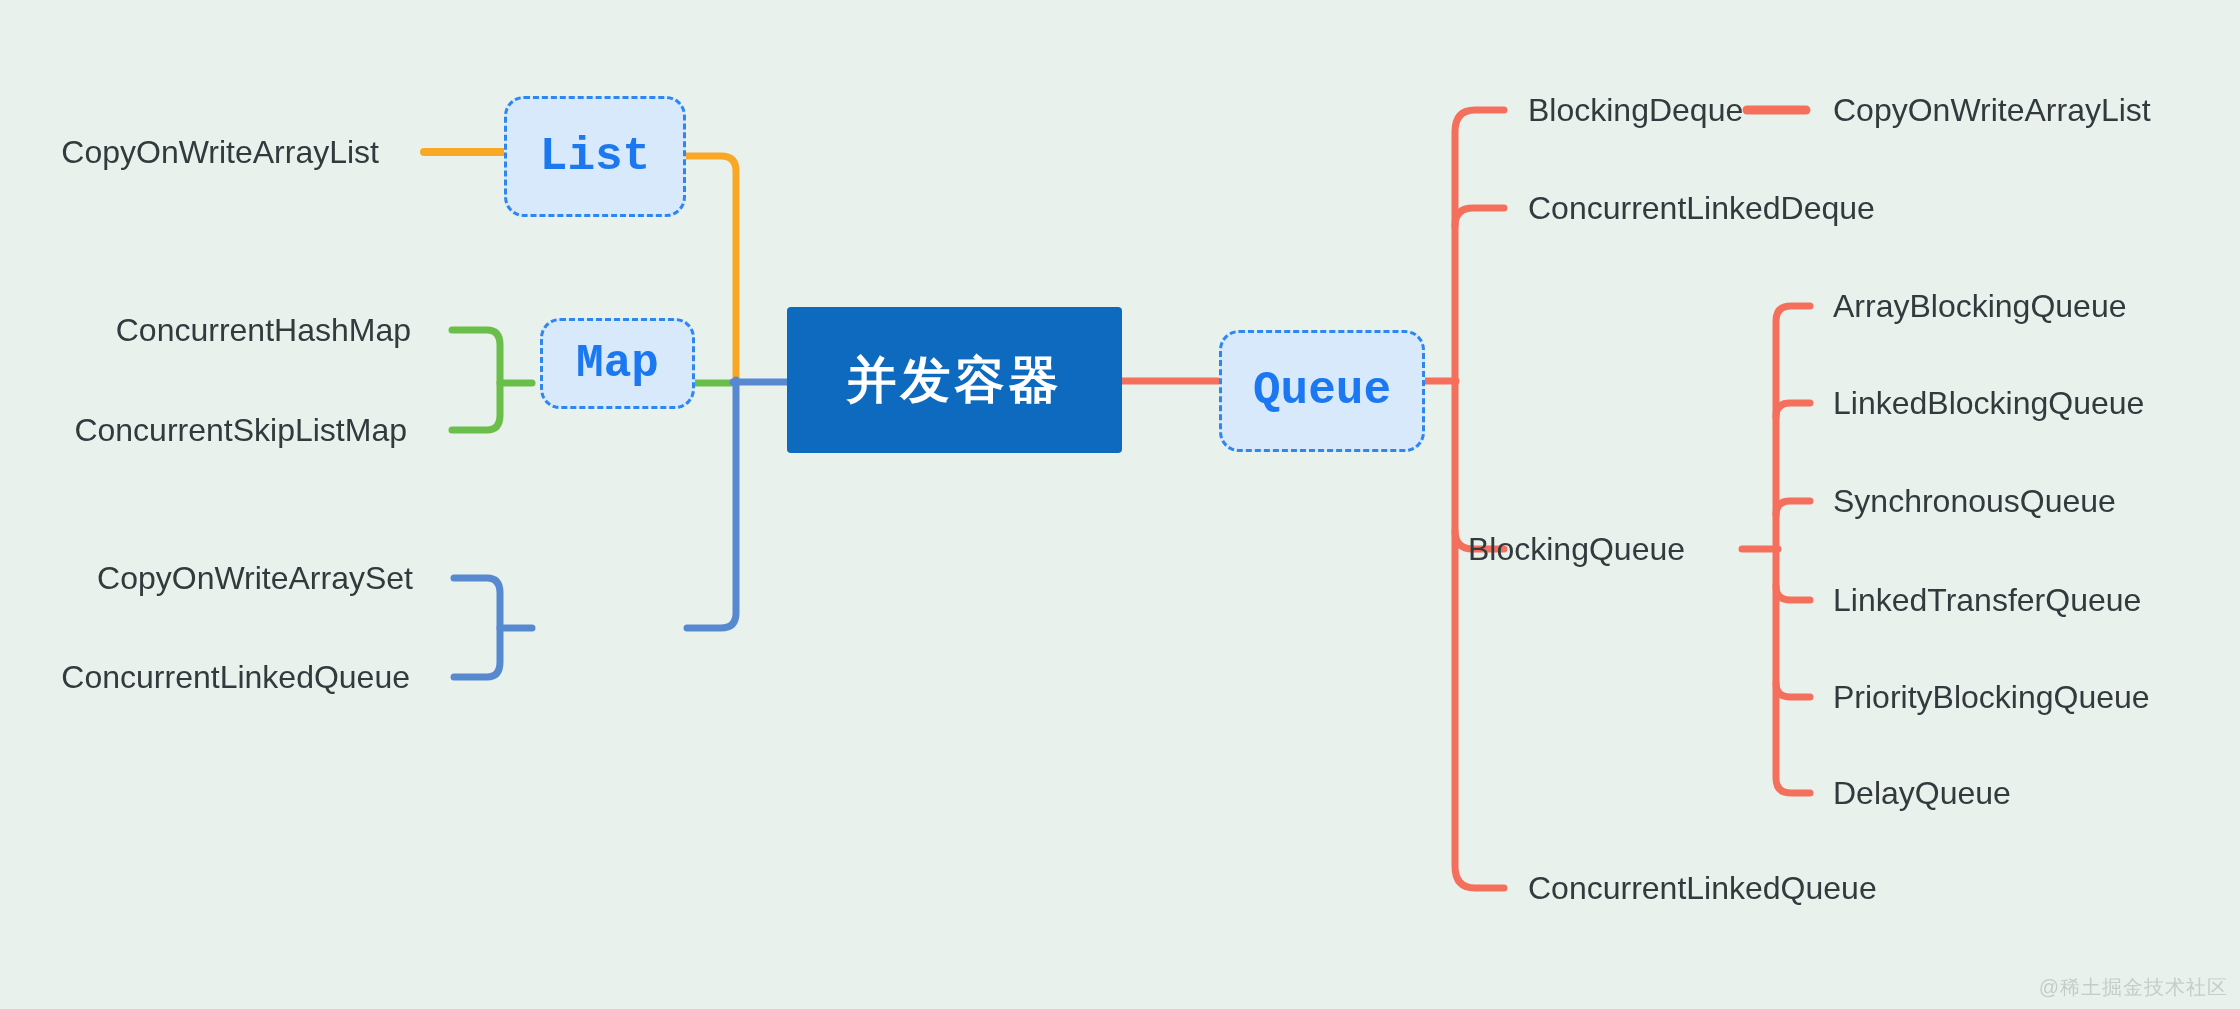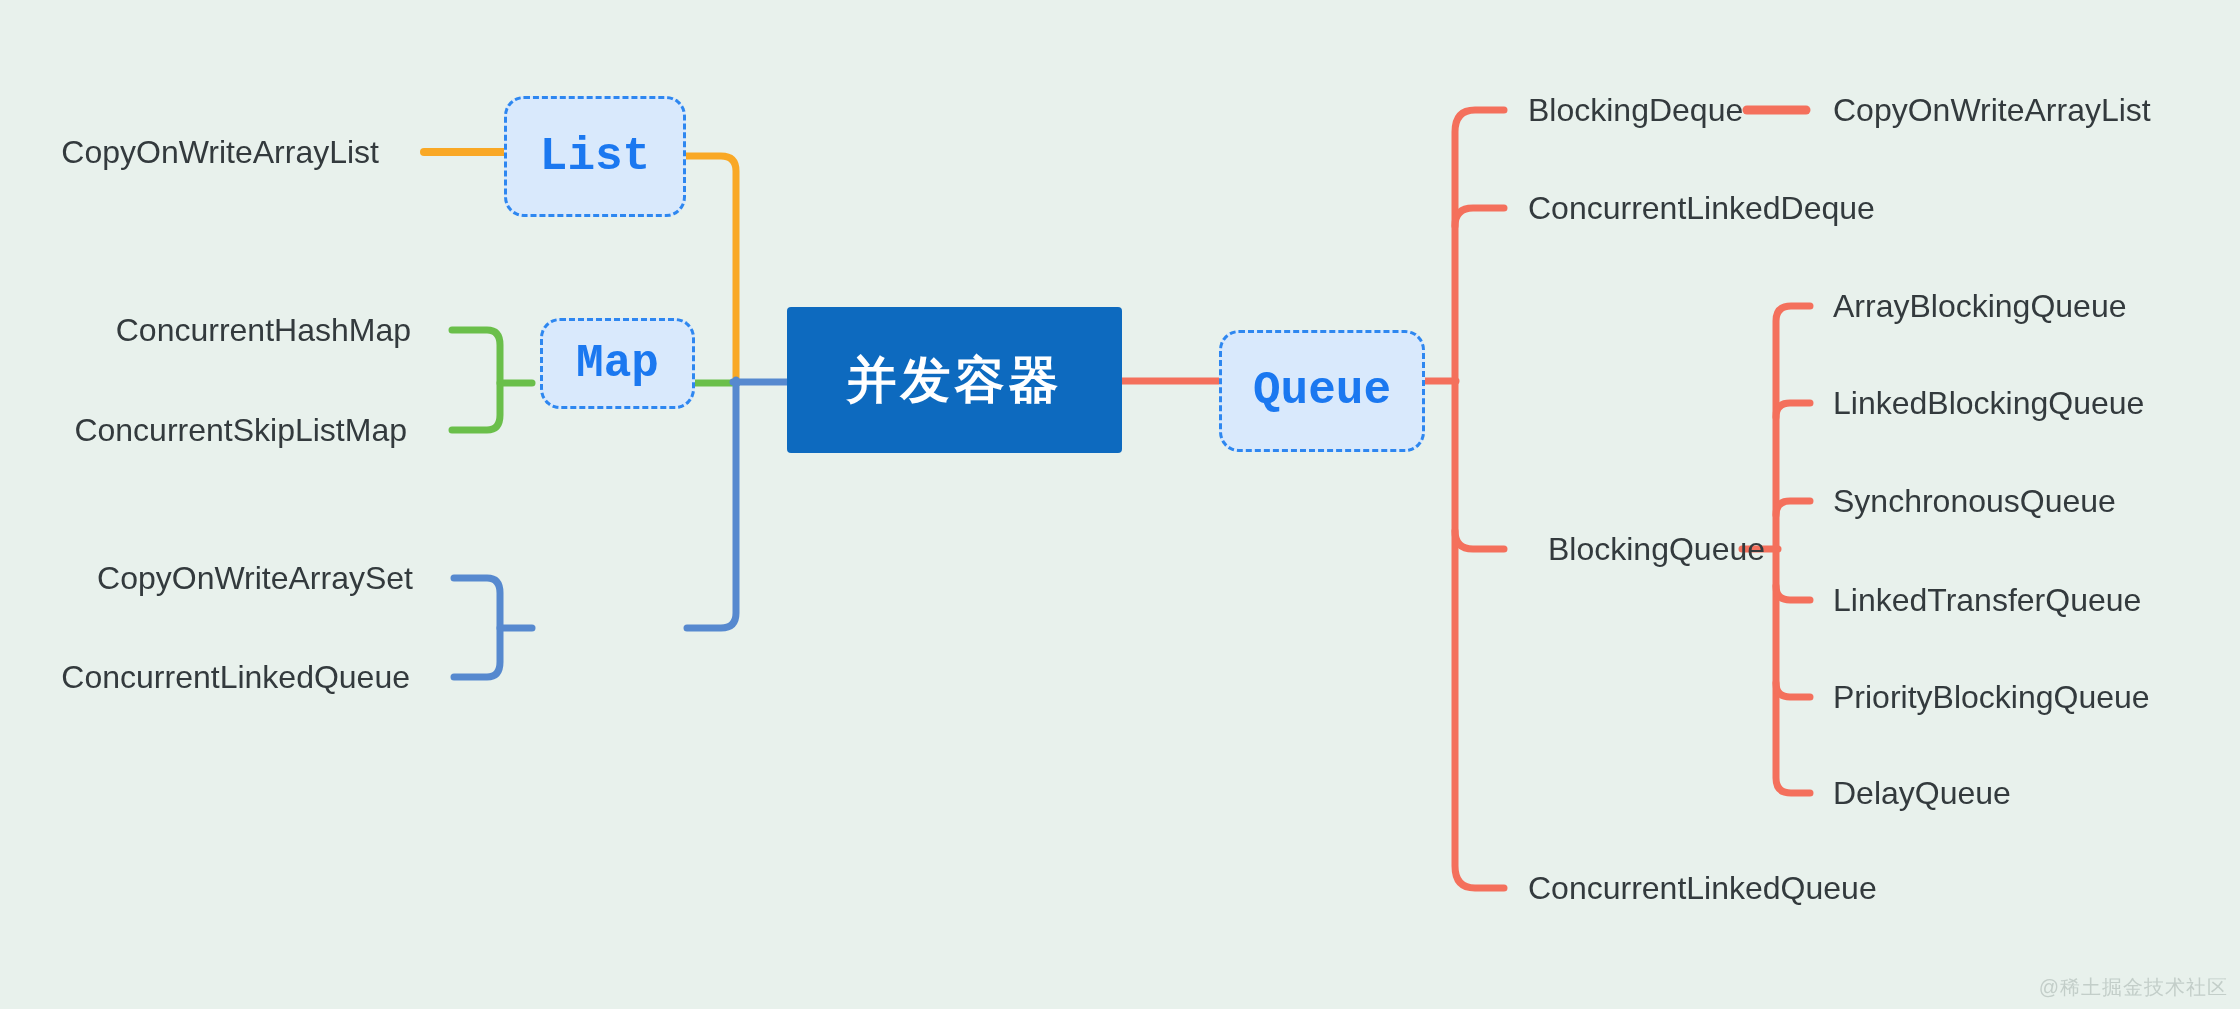--- a/index.html
+++ b/index.html
@@ -89,21 +89,21 @@
 
   <div class="leaf r-anchor" style="left:379px;top:152px">CopyOnWriteArrayList</div>
   <div class="leaf r-anchor" style="left:411px;top:330px">ConcurrentHashMap</div>
   <div class="leaf r-anchor" style="left:407px;top:430px">ConcurrentSkipListMap</div>
   <div class="leaf r-anchor" style="left:413px;top:578px">CopyOnWriteArraySet</div>
   <div class="leaf r-anchor" style="left:410px;top:677px">ConcurrentLinkedQueue</div>
 
   <div class="leaf" style="left:1528px;top:110px">BlockingDeque</div>
   <div class="leaf" style="left:1833px;top:110px">CopyOnWriteArrayList</div>
   <div class="leaf" style="left:1528px;top:208px">ConcurrentLinkedDeque</div>
-  <div class="leaf" style="left:1548px;top:549px">BlockingQueue</div>
+  <div class="leaf" style="left:1468px;top:549px">BlockingQueue</div>
   <div class="leaf" style="left:1833px;top:306px">ArrayBlockingQueue</div>
   <div class="leaf" style="left:1833px;top:403px">LinkedBlockingQueue</div>
   <div class="leaf" style="left:1833px;top:501px">SynchronousQueue</div>
   <div class="leaf" style="left:1833px;top:600px">LinkedTransferQueue</div>
   <div class="leaf" style="left:1833px;top:697px">PriorityBlockingQueue</div>
   <div class="leaf" style="left:1833px;top:793px">DelayQueue</div>
   <div class="leaf" style="left:1528px;top:888px">ConcurrentLinkedQueue</div>
 
   <div class="watermark">@稀土掘金技术社区</div>
 

